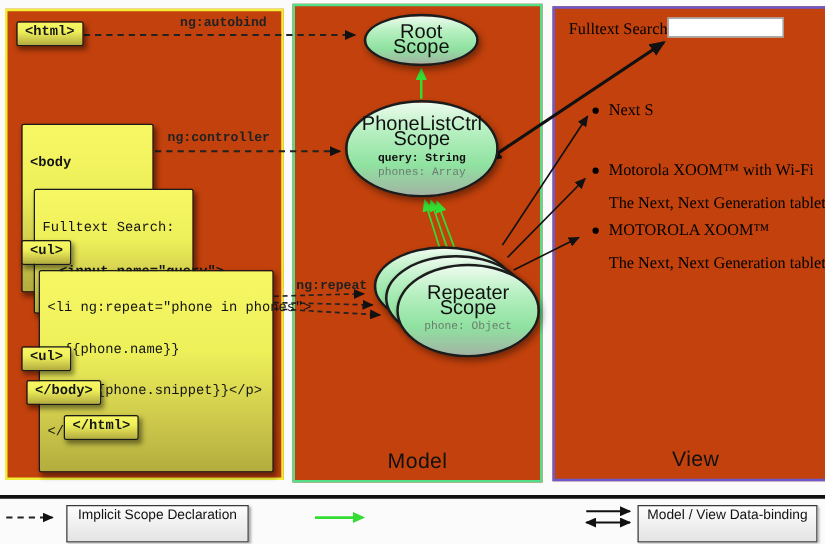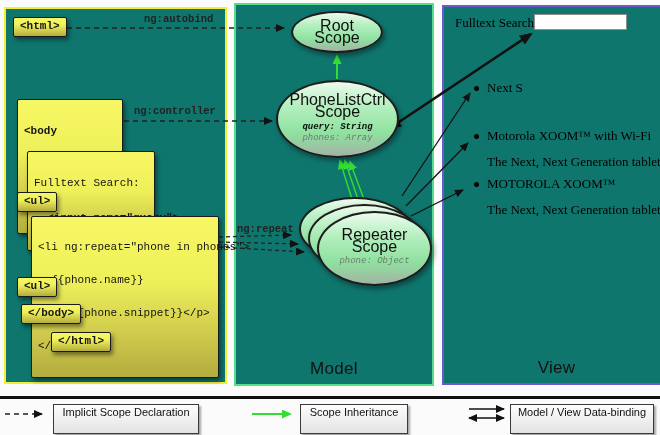--- a/index.html
+++ b/index.html
@@ -1,20 +1,20 @@
 <!DOCTYPE html>
 <html><head>
 <meta charset="utf-8">
 <style>
   * { margin:0; padding:0; box-sizing:border-box; }
   body { background:#f6f6f6; font-family:"Liberation Sans", sans-serif; }
   .canvas { position:relative; width:660px; height:435px; background:#fbfbfb; overflow:hidden; }
 
   
-  .col { position:absolute; background:#0f766e; }
+  .col { position:absolute; background:#c2410c; }
   .col-template { left:4px; top:7px; width:223px; height:377px; border:2px solid #f2ee38; }
   .col-model    { left:234px; top:3px; width:200px; height:383px; border:2px solid #56dd8c; }
   .col-view     { left:442px; top:5px; width:229px; height:380px; border:2px solid #6a5acd; }
   .col-label { position:absolute; bottom:5px; left:0; right:0; text-align:center;
                font-size:17px; color:#111; letter-spacing:.3px; }
 
   
   .codebox { position:absolute; border:1.5px solid #1a1a1a; border-radius:2px;
              background:linear-gradient(180deg,#f7f763 0%,#eef05a 40%,#cdc84b 75%,#b2ad3e 100%);
              box-shadow:2px 3px 4px rgba(0,0,0,.45);
@@ -23,21 +23,21 @@
   .codebox .b { font-weight:bold; }
   .tagbox { font-weight:bold; }
 
   
   .ellipse { position:absolute; border:2px solid #1c1c1c; border-radius:50%;
              background:linear-gradient(180deg,#edfbee 0%,#b8f0c2 30%,#8fe2a0 68%,#a2b4a4 100%);
              box-shadow:2px 3px 5px rgba(0,0,0,.4);
              display:flex; flex-direction:column; align-items:center; justify-content:center;
              text-align:center; }
   .scope-name { font-size:16px; line-height:12px; color:#101010; }
-  .scope-prop { font-family:"Liberation Mono", monospace; font-size:9px; line-height:11.5px;font-style:italic; }
+  .scope-prop { font-family:"Liberation Mono", monospace; font-size:9px; line-height:11.5px; }
   .prop-bold  { font-weight:bold; color:#0c0c0c; }
   .prop-gray  { color:#6f7a70; }
 
   
   .arrow-label { position:absolute; font-family:"Liberation Mono", monospace;
                  font-weight:bold; font-size:10.5px; color:#222; }
 
   
   .search-label { position:absolute; font-family:"Liberation Serif", serif; font-size:13px; color:#000; }
   .search-input { position:absolute; left:534px; top:14px; width:93px; height:16px;
@@ -169,16 +169,15 @@
   <div class="bullet" style="left:474px; top:134px;"></div>
   <div class="v-title" style="left:487px; top:128px;">Motorola XOOM™  with Wi-Fi</div>
   <div class="v-desc" style="left:487px; top:154px;">The Next, Next Generation tablet.</div>
 
   <div class="bullet" style="left:474px; top:182px;"></div>
   <div class="v-title" style="left:487px; top:176px;">MOTOROLA XOOM™</div>
   <div class="v-desc" style="left:487px; top:202px;">The Next, Next Generation tablet.</div>
 
   <div class="sep-line"></div>
   <div class="legend-box" style="left:53px; top:404px; width:146px;">Implicit Scope Declaration</div>
-  <div class="legend-box" style="left:300px; top:404px; width:108px;">Scope Inheritance</div>
   <div class="legend-box" style="left:510px; top:404px; width:144px;">Model / View Data-binding</div>
 
 </div>
 
 </body></html>

